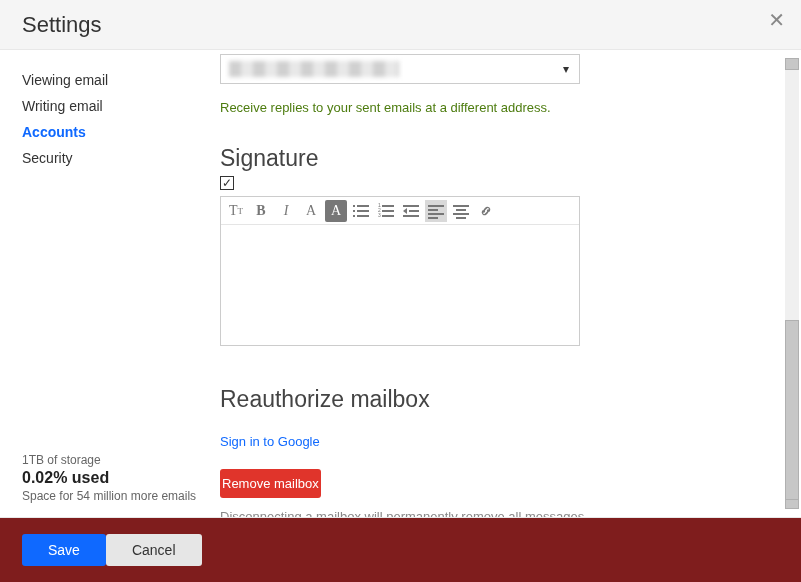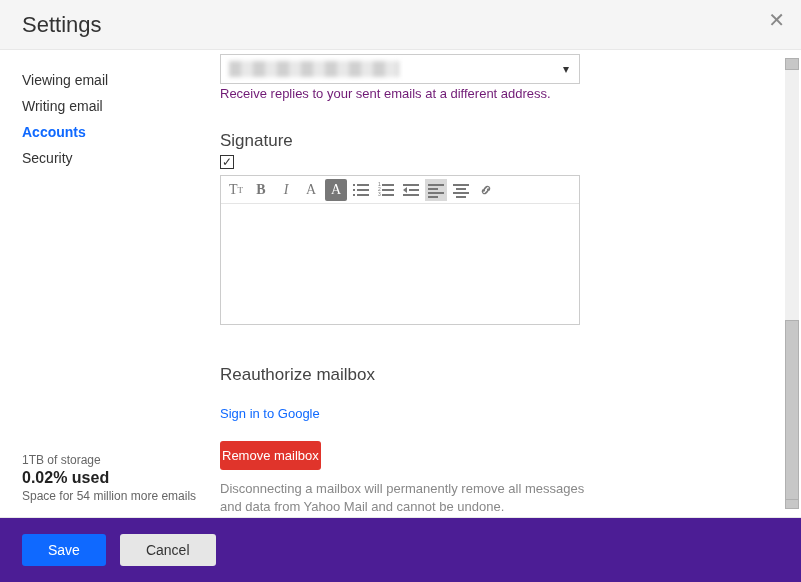--- a/index.html
+++ b/index.html
@@ -112,25 +112,25 @@
     filter: blur(2px);
   }
   .dropdown .chevron {
     position: absolute; right: 10px; top: 50%;
     transform: translateY(-50%);
     font-size: 12px;
     color: #333;
   }
   .hint {
     font-size: 13px;
-    color: #701a75;
-    margin-top: 2px;
+    color: #4d7c0f;
+    margin-top: 16px;
   }
   .section-title {
-    font-size: 17px;
+    font-size: 23px;
     color: #444;
     margin-top: 30px;
     margin-bottom: 4px;
   }
   .checkbox-row {
     display: flex; align-items: center;
     font-size: 13px;
     color: #333;
     margin-bottom: 6px;
   }
@@ -189,24 +189,23 @@
   .desc {
     font-size: 13px;
     color: #888;
     margin-top: 10px;
     max-width: 380px;
     line-height: 1.4;
   }
   .footer {
     height: 65px;
     border-top: 1px solid #e8e8e8;
-    background: #4c1d95;
+    background: #7f1d1d;
     display: flex; align-items: center;
     padding-left: 22px;
-    gap: 14px;
   }
   .btn {
     padding: 8px 26px;
     font-size: 14px;
     border-radius: 3px;
     cursor: pointer;
     border: none;
   }
   .btn-primary {
     background: #0f69ff;

